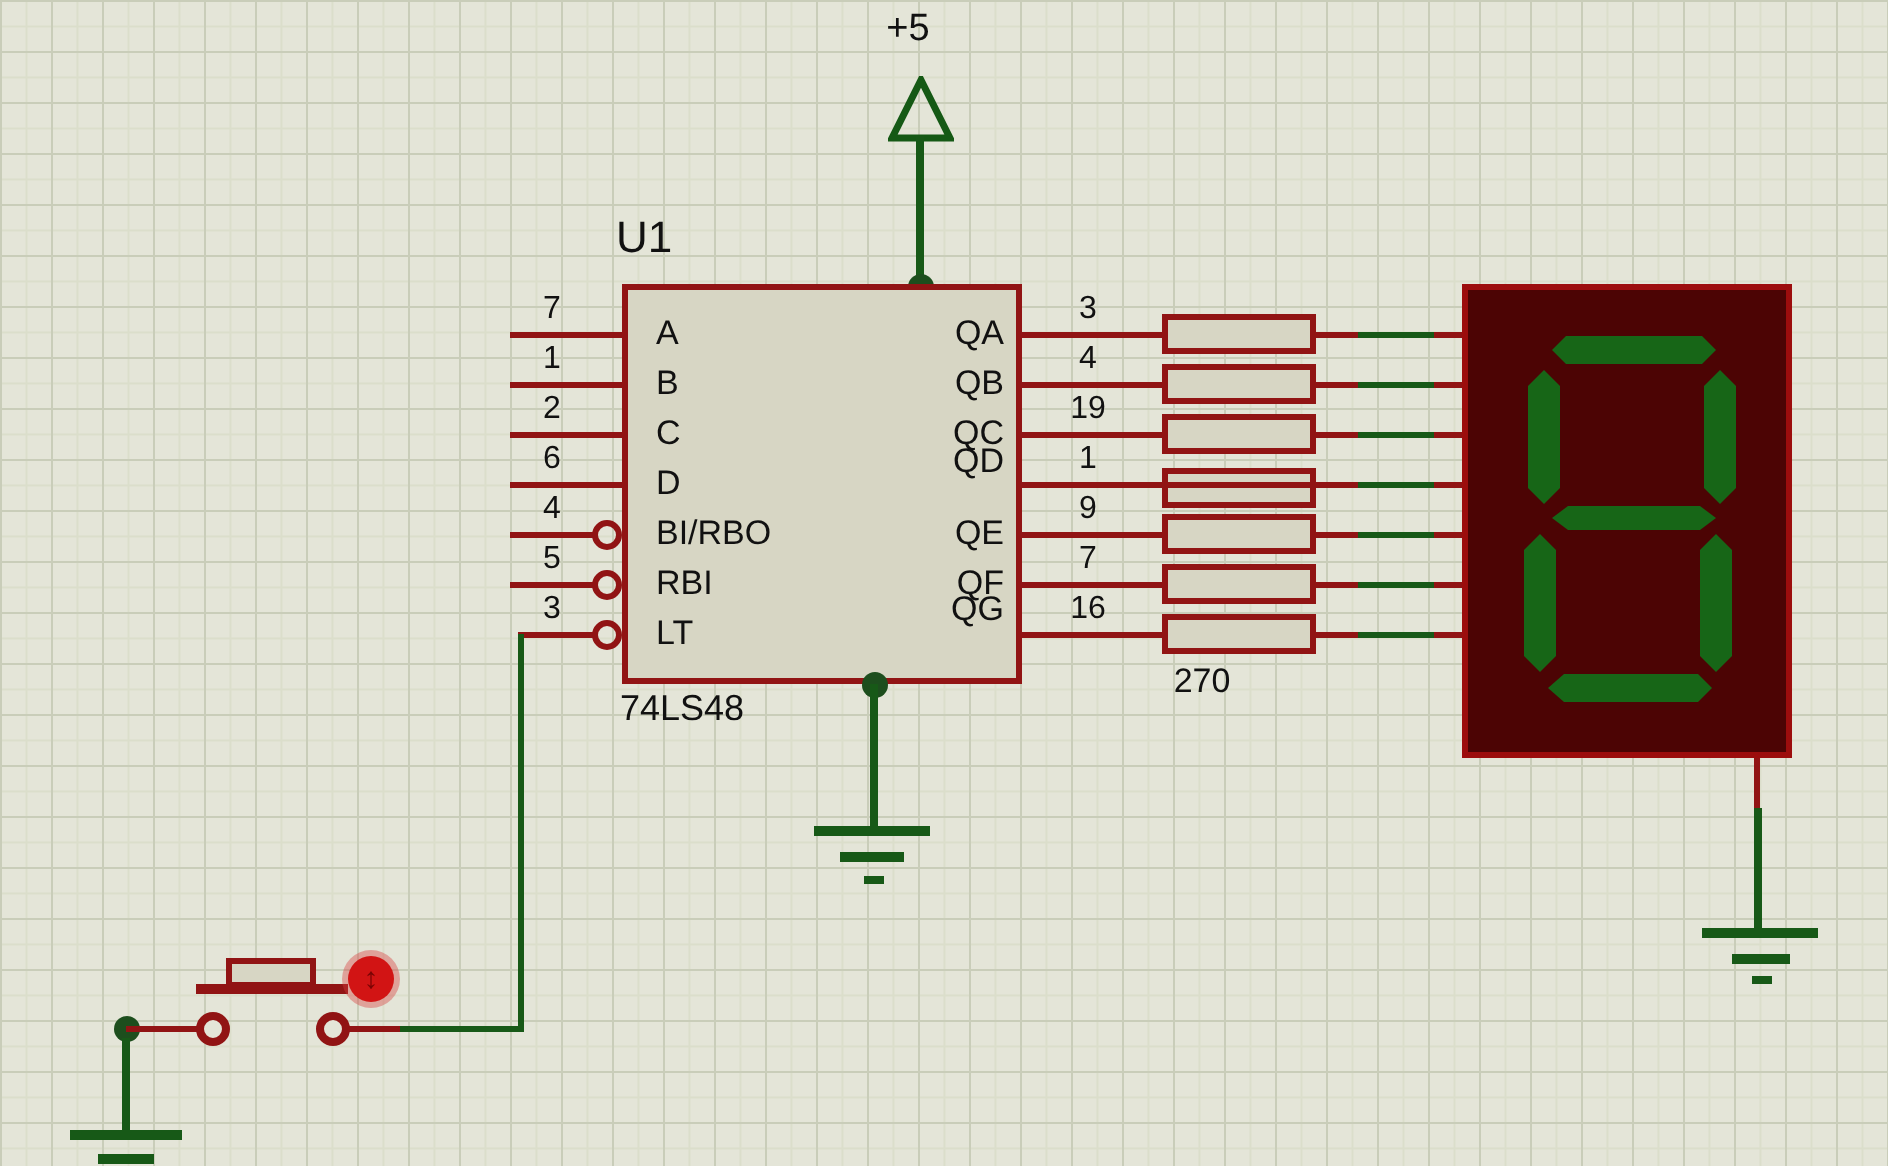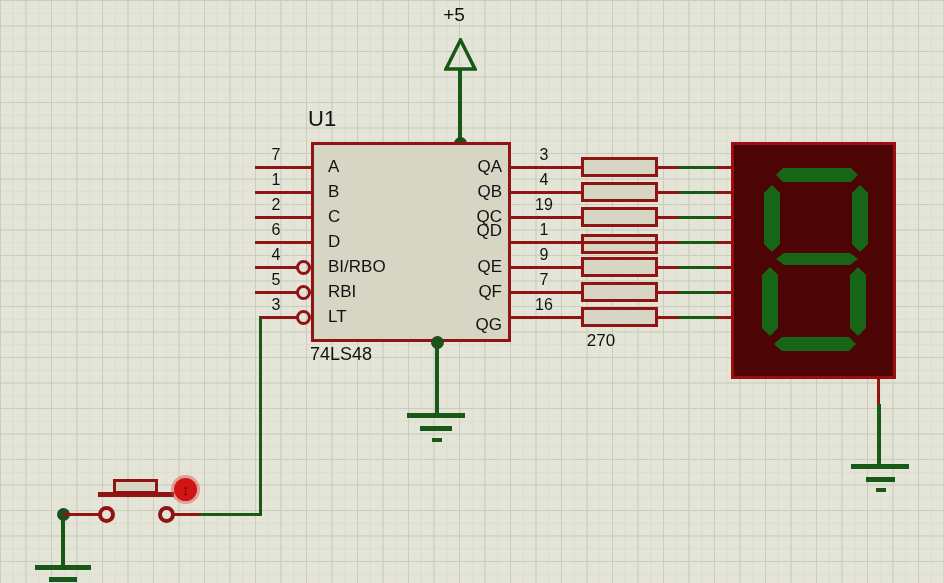--- a/index.html
+++ b/index.html
@@ -134,21 +134,21 @@
   <div class="wire-r" style="left:510px;top:291px;width:71px"></div>
   <div class="pin-num" style="left:526px;top:270px">7</div>
   <div class="chip-lbl-r" style="top:282px">QF</div>
   <div class="resistor" style="top:282px"></div>
   <div class="wire-r" style="left:658px;top:291px;width:21px"></div>
   <div class="wire-g" style="left:679px;top:291px;width:38px"></div>
   <div class="wire-r" style="left:717px;top:291px;width:16px"></div>
 
   <div class="wire-r" style="left:510px;top:316px;width:71px"></div>
   <div class="pin-num" style="left:526px;top:295px">16</div>
-  <div class="chip-lbl-r" style="top:315px">QG</div>
+  <div class="chip-lbl-r" style="top:295px">QG</div>
   <div class="resistor" style="top:307px"></div>
   <div class="wire-r" style="left:658px;top:316px;width:21px"></div>
   <div class="wire-g" style="left:679px;top:316px;width:38px"></div>
   <div class="wire-r" style="left:717px;top:316px;width:16px"></div>
 
   <div id="res-value">270</div>
 
   <div class="dot" style="left:431px;top:336px"></div>
   <div class="vwire-g" style="left:435px;top:342px;height:72px"></div>
   <div>

